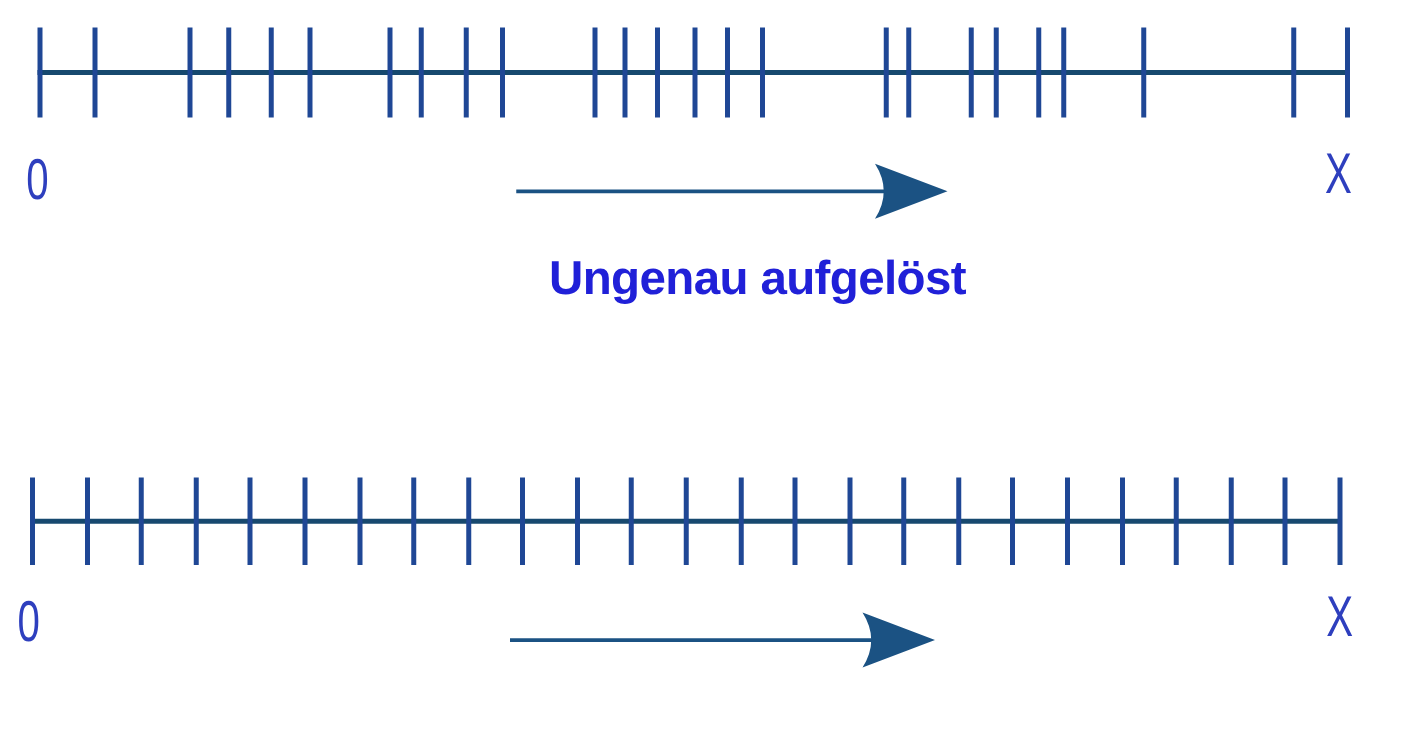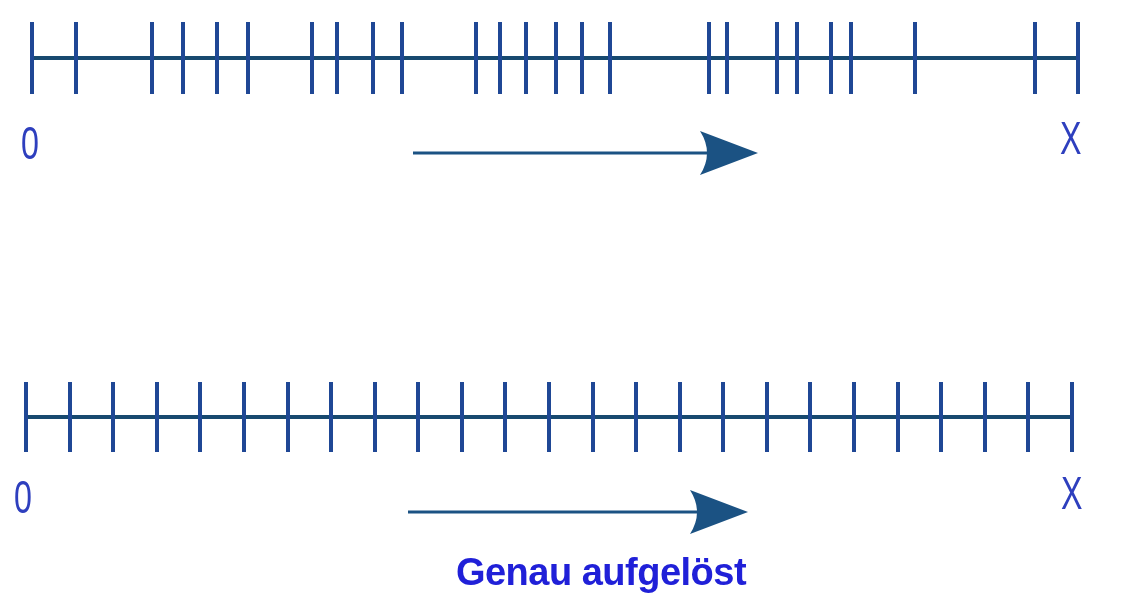--- a/index.html
+++ b/index.html
@@ -85,20 +85,21 @@
       <line x1="1035" y1="22" x2="1035" y2="94" stroke="#1f4795" stroke-width="4"></line>
       <line x1="1078" y1="22" x2="1078" y2="94" stroke="#1f4795" stroke-width="4"></line>
     </svg>
   <svg class="layer" id="arrow-svg-0" viewBox="0 0 1128 602">
       <line x1="413" y1="153" x2="718" y2="153" stroke="#1b5283" stroke-width="3"></line>
       <path d="M758,153 L700,131 Q714,153 700,175 Z" fill="#1b5283"></path>
     </svg>
 
   <div class="endpoint ep-origin-top">0</div>
   <div class="endpoint ep-end-top">X</div>
+  <div class="caption caption-top">Ungenau aufgelöst</div>
 
   <svg class="layer" id="line-svg-1" viewBox="0 0 1128 602">
       <line x1="26" y1="417" x2="1072" y2="417" stroke="#17496f" stroke-width="4"></line>
       <line x1="26" y1="382" x2="26" y2="452" stroke="#1f4795" stroke-width="4"></line>
       <line x1="70" y1="382" x2="70" y2="452" stroke="#1f4795" stroke-width="4"></line>
       <line x1="113" y1="382" x2="113" y2="452" stroke="#1f4795" stroke-width="4"></line>
       <line x1="157" y1="382" x2="157" y2="452" stroke="#1f4795" stroke-width="4"></line>
       <line x1="200" y1="382" x2="200" y2="452" stroke="#1f4795" stroke-width="4"></line>
       <line x1="244" y1="382" x2="244" y2="452" stroke="#1f4795" stroke-width="4"></line>
       <line x1="288" y1="382" x2="288" y2="452" stroke="#1f4795" stroke-width="4"></line>
@@ -121,15 +122,14 @@
       <line x1="1028" y1="382" x2="1028" y2="452" stroke="#1f4795" stroke-width="4"></line>
       <line x1="1072" y1="382" x2="1072" y2="452" stroke="#1f4795" stroke-width="4"></line>
     </svg>
   <svg class="layer" id="arrow-svg-1" viewBox="0 0 1128 602">
       <line x1="408" y1="512" x2="708" y2="512" stroke="#1b5283" stroke-width="3"></line>
       <path d="M748,512 L690,490 Q704,512 690,534 Z" fill="#1b5283"></path>
     </svg>
 
   <div class="endpoint ep-origin-bot">0</div>
   <div class="endpoint ep-end-bot">X</div>
-  <div class="caption caption-bot">Genau aufgelöst</div>
 
 </div>
 
 </body></html>

